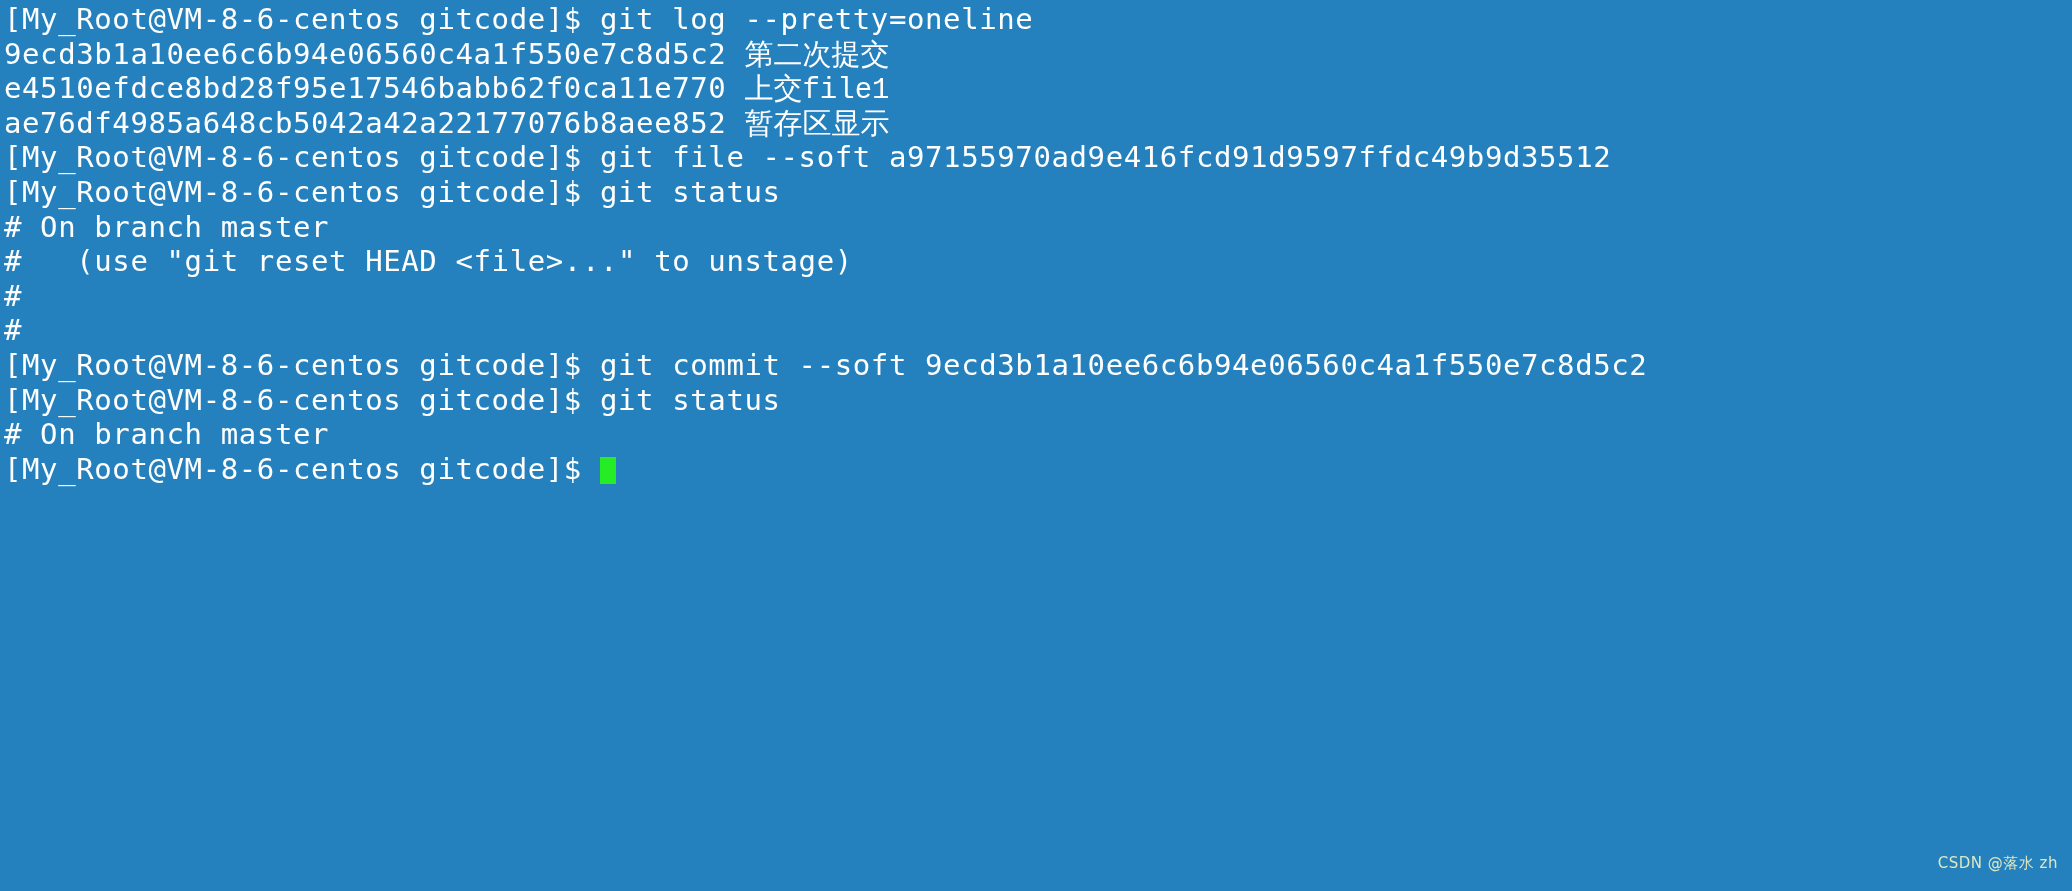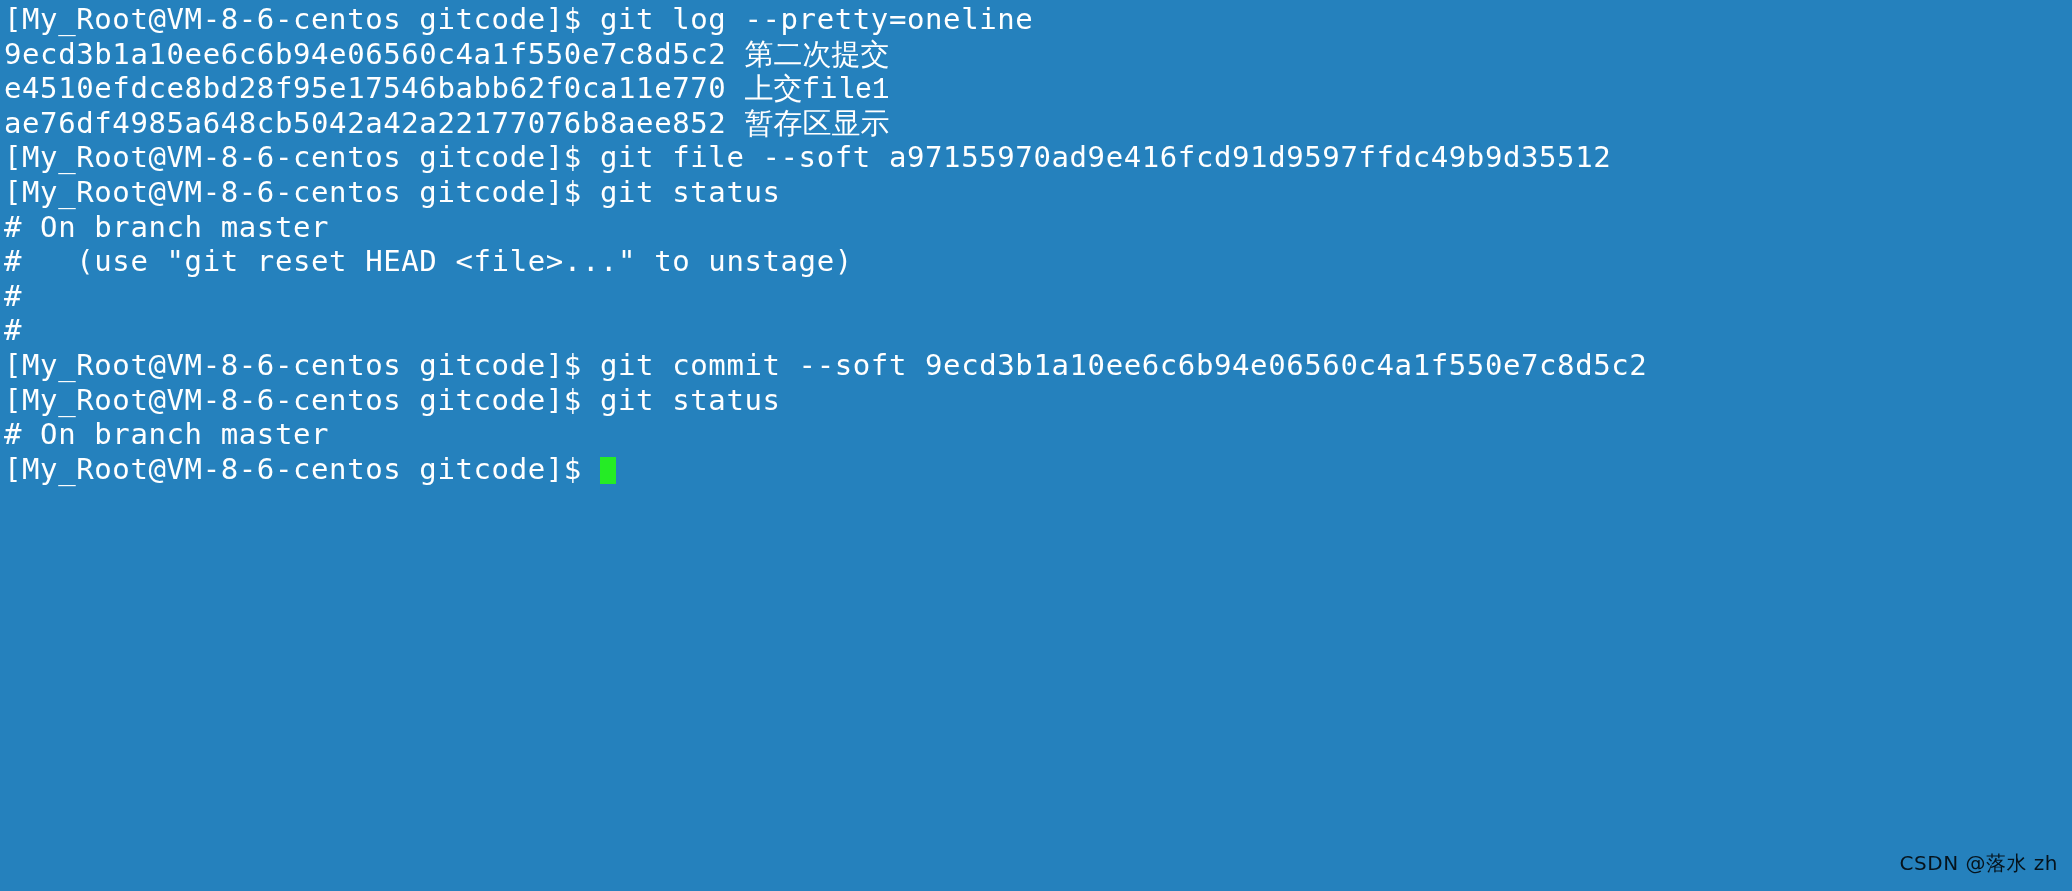--- a/index.html
+++ b/index.html
@@ -36,22 +36,22 @@
     width: 16px;
     height: 27px;
     background: #25ec25;
     vertical-align: -5px;
   }
   #watermark {
     position: absolute;
     right: 14px;
     bottom: 10px;
     font-family: "DejaVu Sans", "Liberation Sans", sans-serif;
-    font-size: 20px;
-    color: #000000;
+    font-size: 15px;
+    color: #fef9c3;
     opacity: 0.85;
     letter-spacing: 0.5px;
     white-space: pre;
   }
 </style>
 </head>
 <body>
 
 <div id="terminal">
   <div id="terminal-output">

